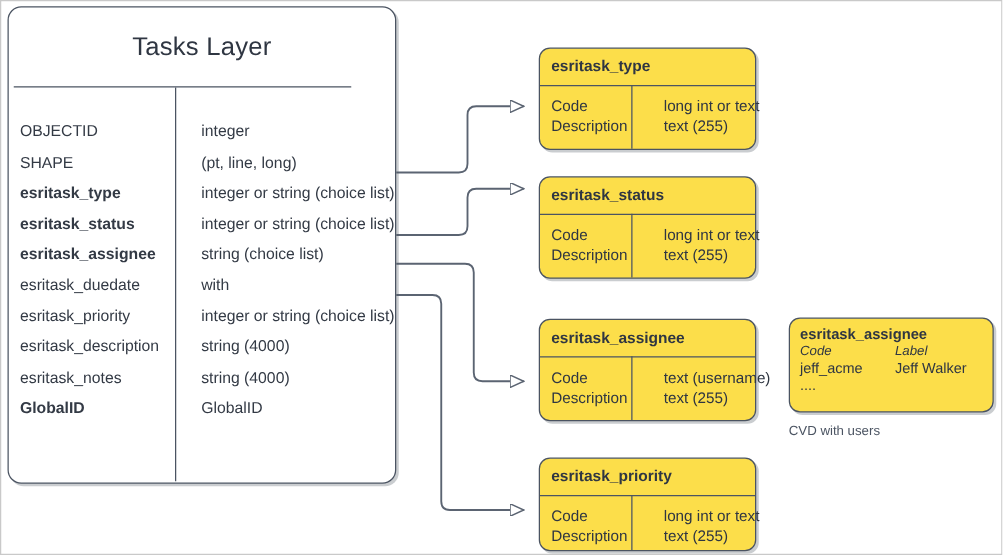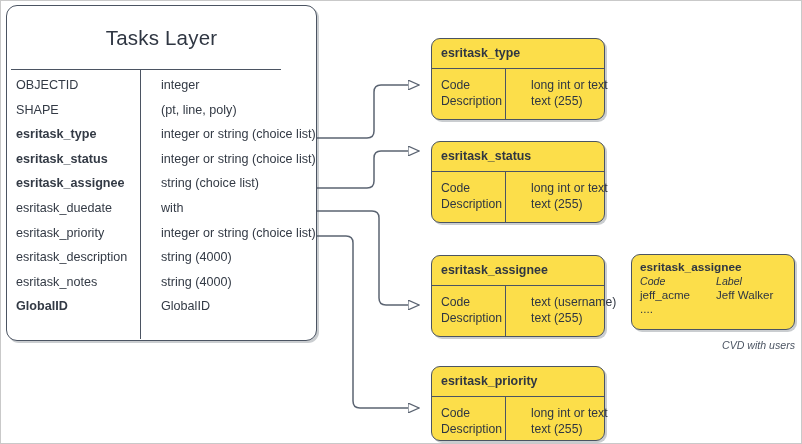--- a/index.html
+++ b/index.html
@@ -26,21 +26,21 @@
     width: 802px; height: 444px;
     pointer-events: none;
   }
 
   
   .main-box {
     position: absolute;
     left: 5px;
     top: 4px;
     width: 311px;
-    height: 336px;
+    height: 382px;
     background: #ffffff;
     border: 1.6px solid #4b5462;
     border-radius: 11px;
     box-sizing: border-box;
     box-shadow: 2px 2px 0 rgba(80,88,100,0.30);
   }
   .main-title {
     position: absolute;
     left: 0; top: 0;
     width: 100%;
@@ -63,21 +63,21 @@
     position: absolute;
     left: 133px;
     top: 64px;
     width: 0;
     bottom: 1px;
     border-left: 1.4px solid #4b5462;
   }
   .fields {
     position: absolute;
     left: 0;
-    top: 72px;
+    top: 92px;
     width: 100%;
   }
   .field-row {
     position: relative;
     height: 24.6px;
   }
   .f-name {
     position: absolute;
     left: 9px;
     top: 0;
@@ -183,23 +183,22 @@
     color: #2f3642;
   }
   .cvd-row.head { font-style: italic; font-size: 10.6px; }
   .cvd-c1 { position: absolute; left: 0; top: 0; white-space: nowrap; }
   .cvd-c2 { position: absolute; left: 76px; top: 0; white-space: nowrap; text-align: center; }
   .cvd-caption {
     position: absolute;
     left: 630px;
     top: 338px;
     width: 164px;
-    text-align: right;
+    text-align: left;
     font-size: 10.6px;
-    font-style: italic;
     color: #4b5462;
   }
 </style>
 </head>
 <body>
 
 <div id="canvas">
 
   <svg id="wires" viewBox="0 0 802 444" xmlns="http://www.w3.org/2000/svg">
     <defs>
@@ -222,21 +221,21 @@
     <div class="main-title-rule"></div>
     <div class="main-col-rule"></div>
 
     <div class="fields">
       <div class="field-row">
         <span class="f-name">OBJECTID</span>
         <span class="f-type">integer</span>
       </div>
       <div class="field-row">
         <span class="f-name">SHAPE</span>
-        <span class="f-type">(pt, line, poly)</span>
+        <span class="f-type">(pt, line, long)</span>
       </div>
       <div class="field-row bold">
         <span class="f-name">esritask_type</span>
         <span class="f-type">integer or string (choice list)</span>
       </div>
       <div class="field-row bold">
         <span class="f-name">esritask_status</span>
         <span class="f-type">integer or string (choice list)</span>
       </div>
       <div class="field-row bold">

